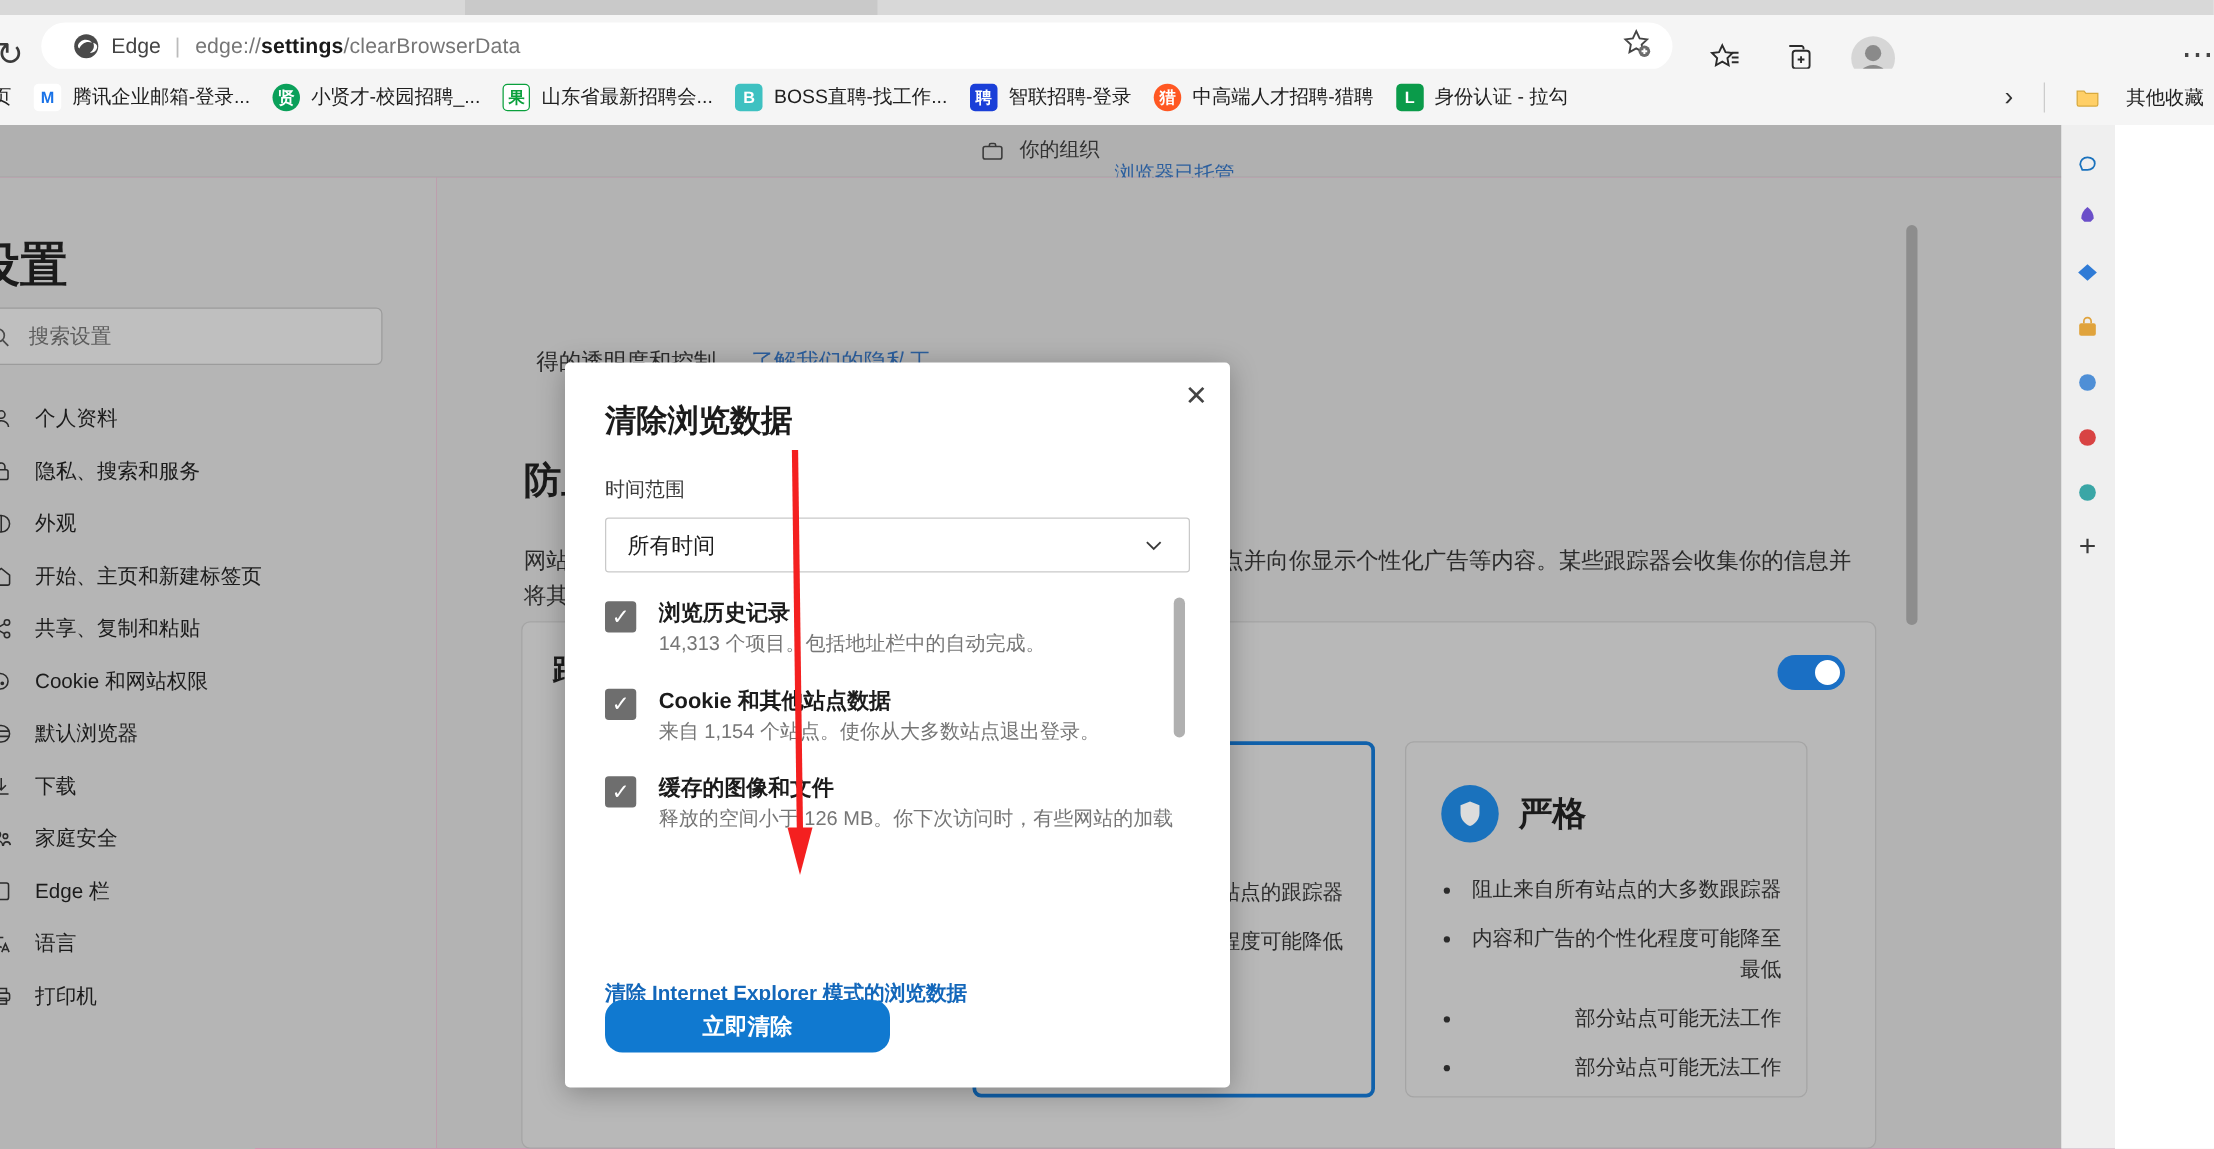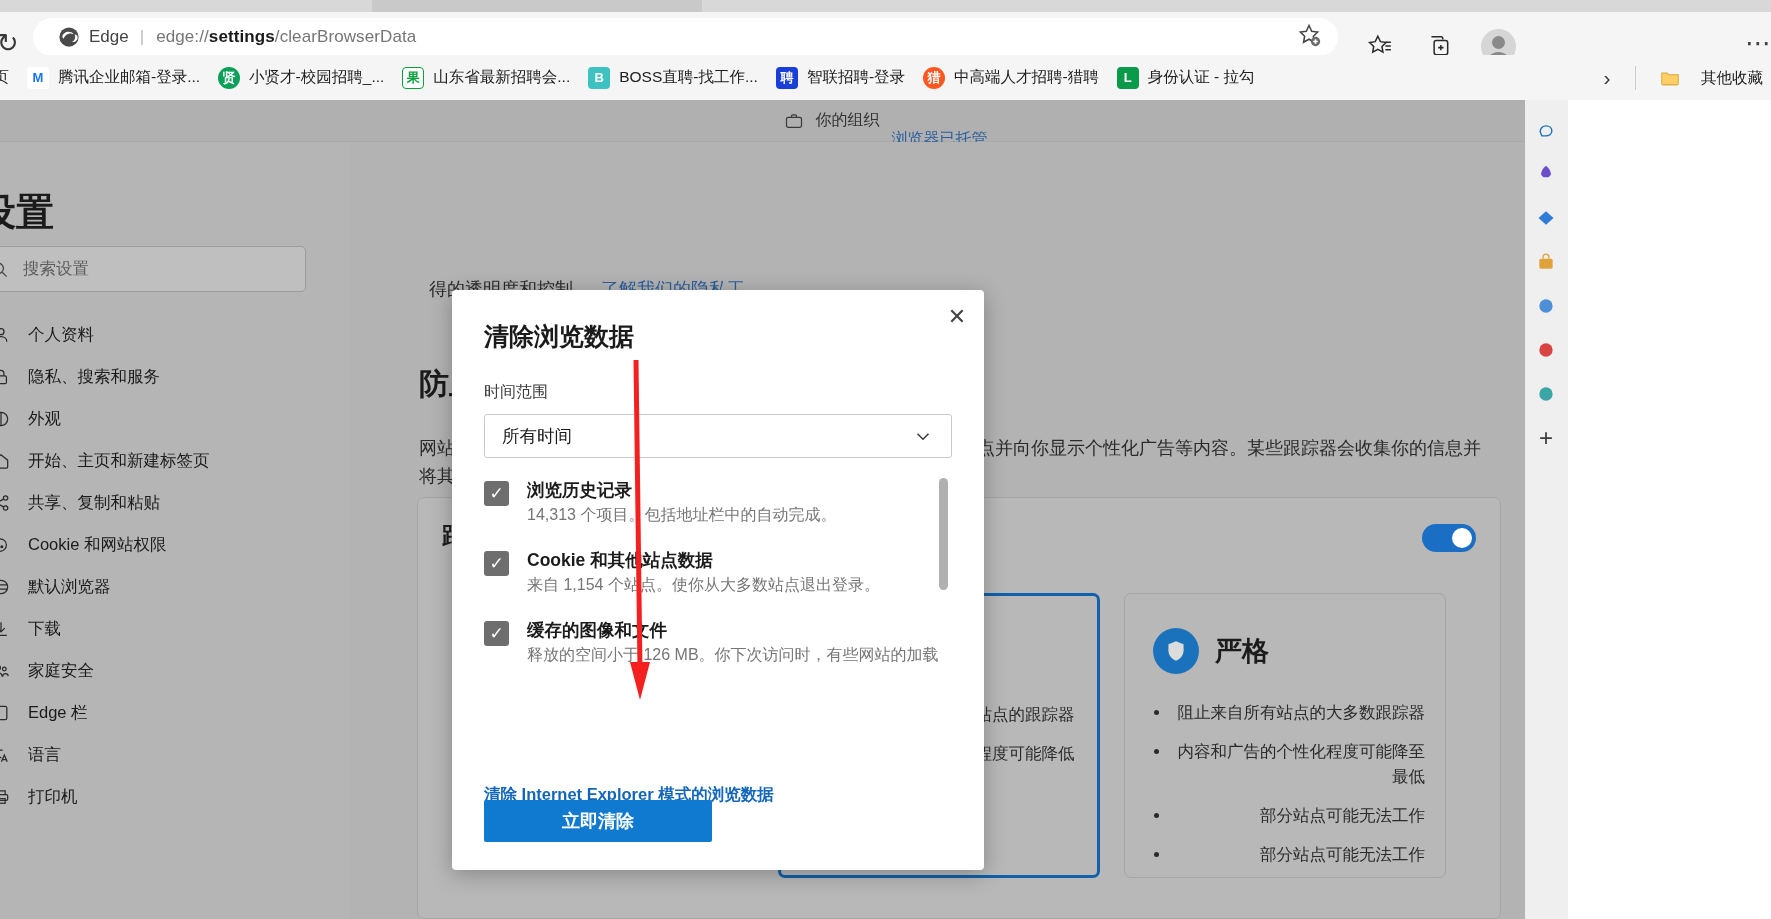--- a/index.html
+++ b/index.html
@@ -88,21 +88,21 @@
   #bm-divider {
     position: absolute; right: 135px; top: 11px; width: 1px; height: 24px; background: #ccc;
   }
   #bm-other {
     position: absolute; right: 0px; top: 6px; height: 34px;
     display: flex; align-items: center; gap: 20px; padding: 0 8px; cursor: pointer;
   }
 
   
   #page {
-    position: absolute; left: 0; top: 100px; width: 1568px; height: 819px;
+    position: absolute; left: 0; top: 100px; width: 1692px; height: 819px;
     background: #ec4899; 
     overflow: hidden;
   }
   #org-banner {
     position: absolute; left: 0; top: 0; width: 1771px; height: 42px;
     background: #b0b0b0;
     display: flex; align-items: center; justify-content: center; gap: 12px;
     font-size: 16px; color: #333;
     border-bottom: 1px solid #a8a8a8;
   }
@@ -243,21 +243,21 @@
     position: absolute; left: 939px; top: 378px; width: 9px; height: 112px;
     background: #b0b0b0; border-radius: 5px;
   }
   #ie-link {
     position: absolute; left: 32px; top: 494px;
     font-size: 16.5px; font-weight: 700; color: #1367ba;
     text-decoration: none; cursor: pointer;
   }
   #btn-clear {
     position: absolute; left: 32px; top: 510px; width: 228px; height: 42px;
-    background: #1079d0; color: #fff; border: none; border-radius: 2px;
+    background: #1079d0; color: #fff; border: none; border-radius: 14px;
     font-size: 18px; font-weight: 700; cursor: pointer;
     font-family: "Liberation Sans", sans-serif;
   }
   #btn-cancel {
     position: absolute; left: 270px; top: 510px; width: 230px; height: 42px;
     background: #ececec; color: #1b1b1b; border: 1px solid #dcdcdc; border-radius: 3px;
     font-size: 18px; font-weight: 700; cursor: pointer;
     font-family: "Liberation Sans", sans-serif;
   }
 

